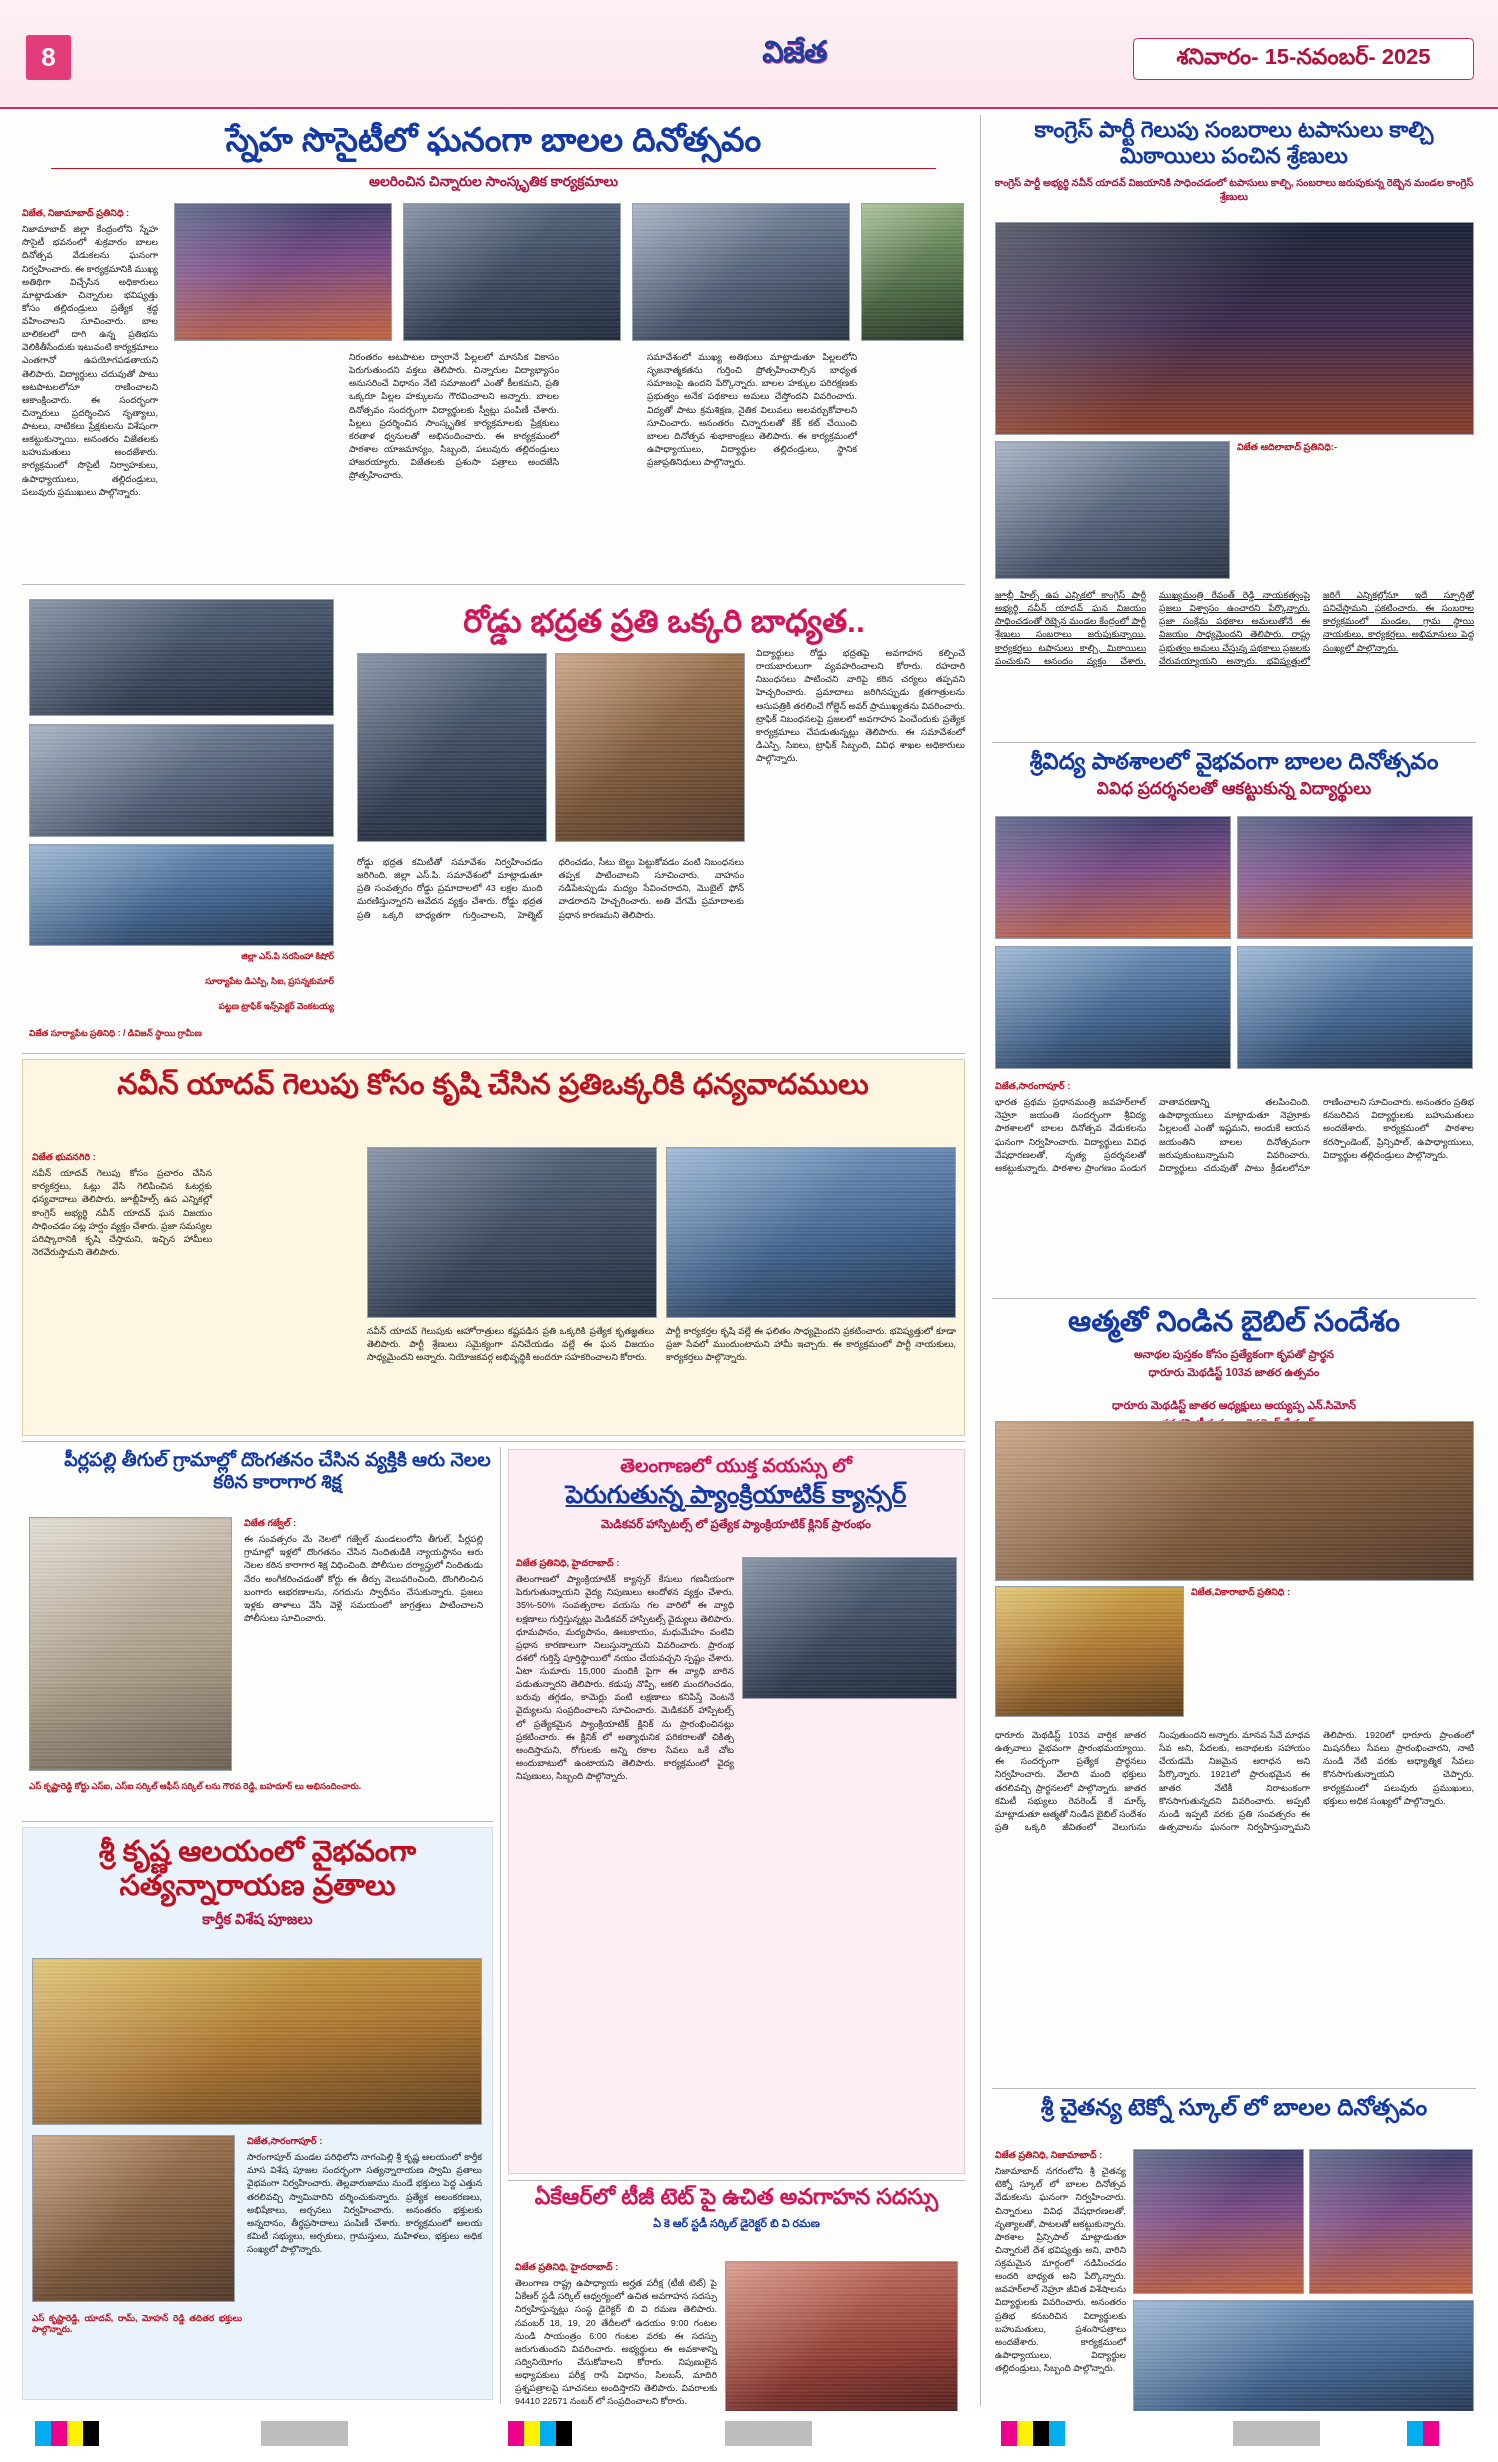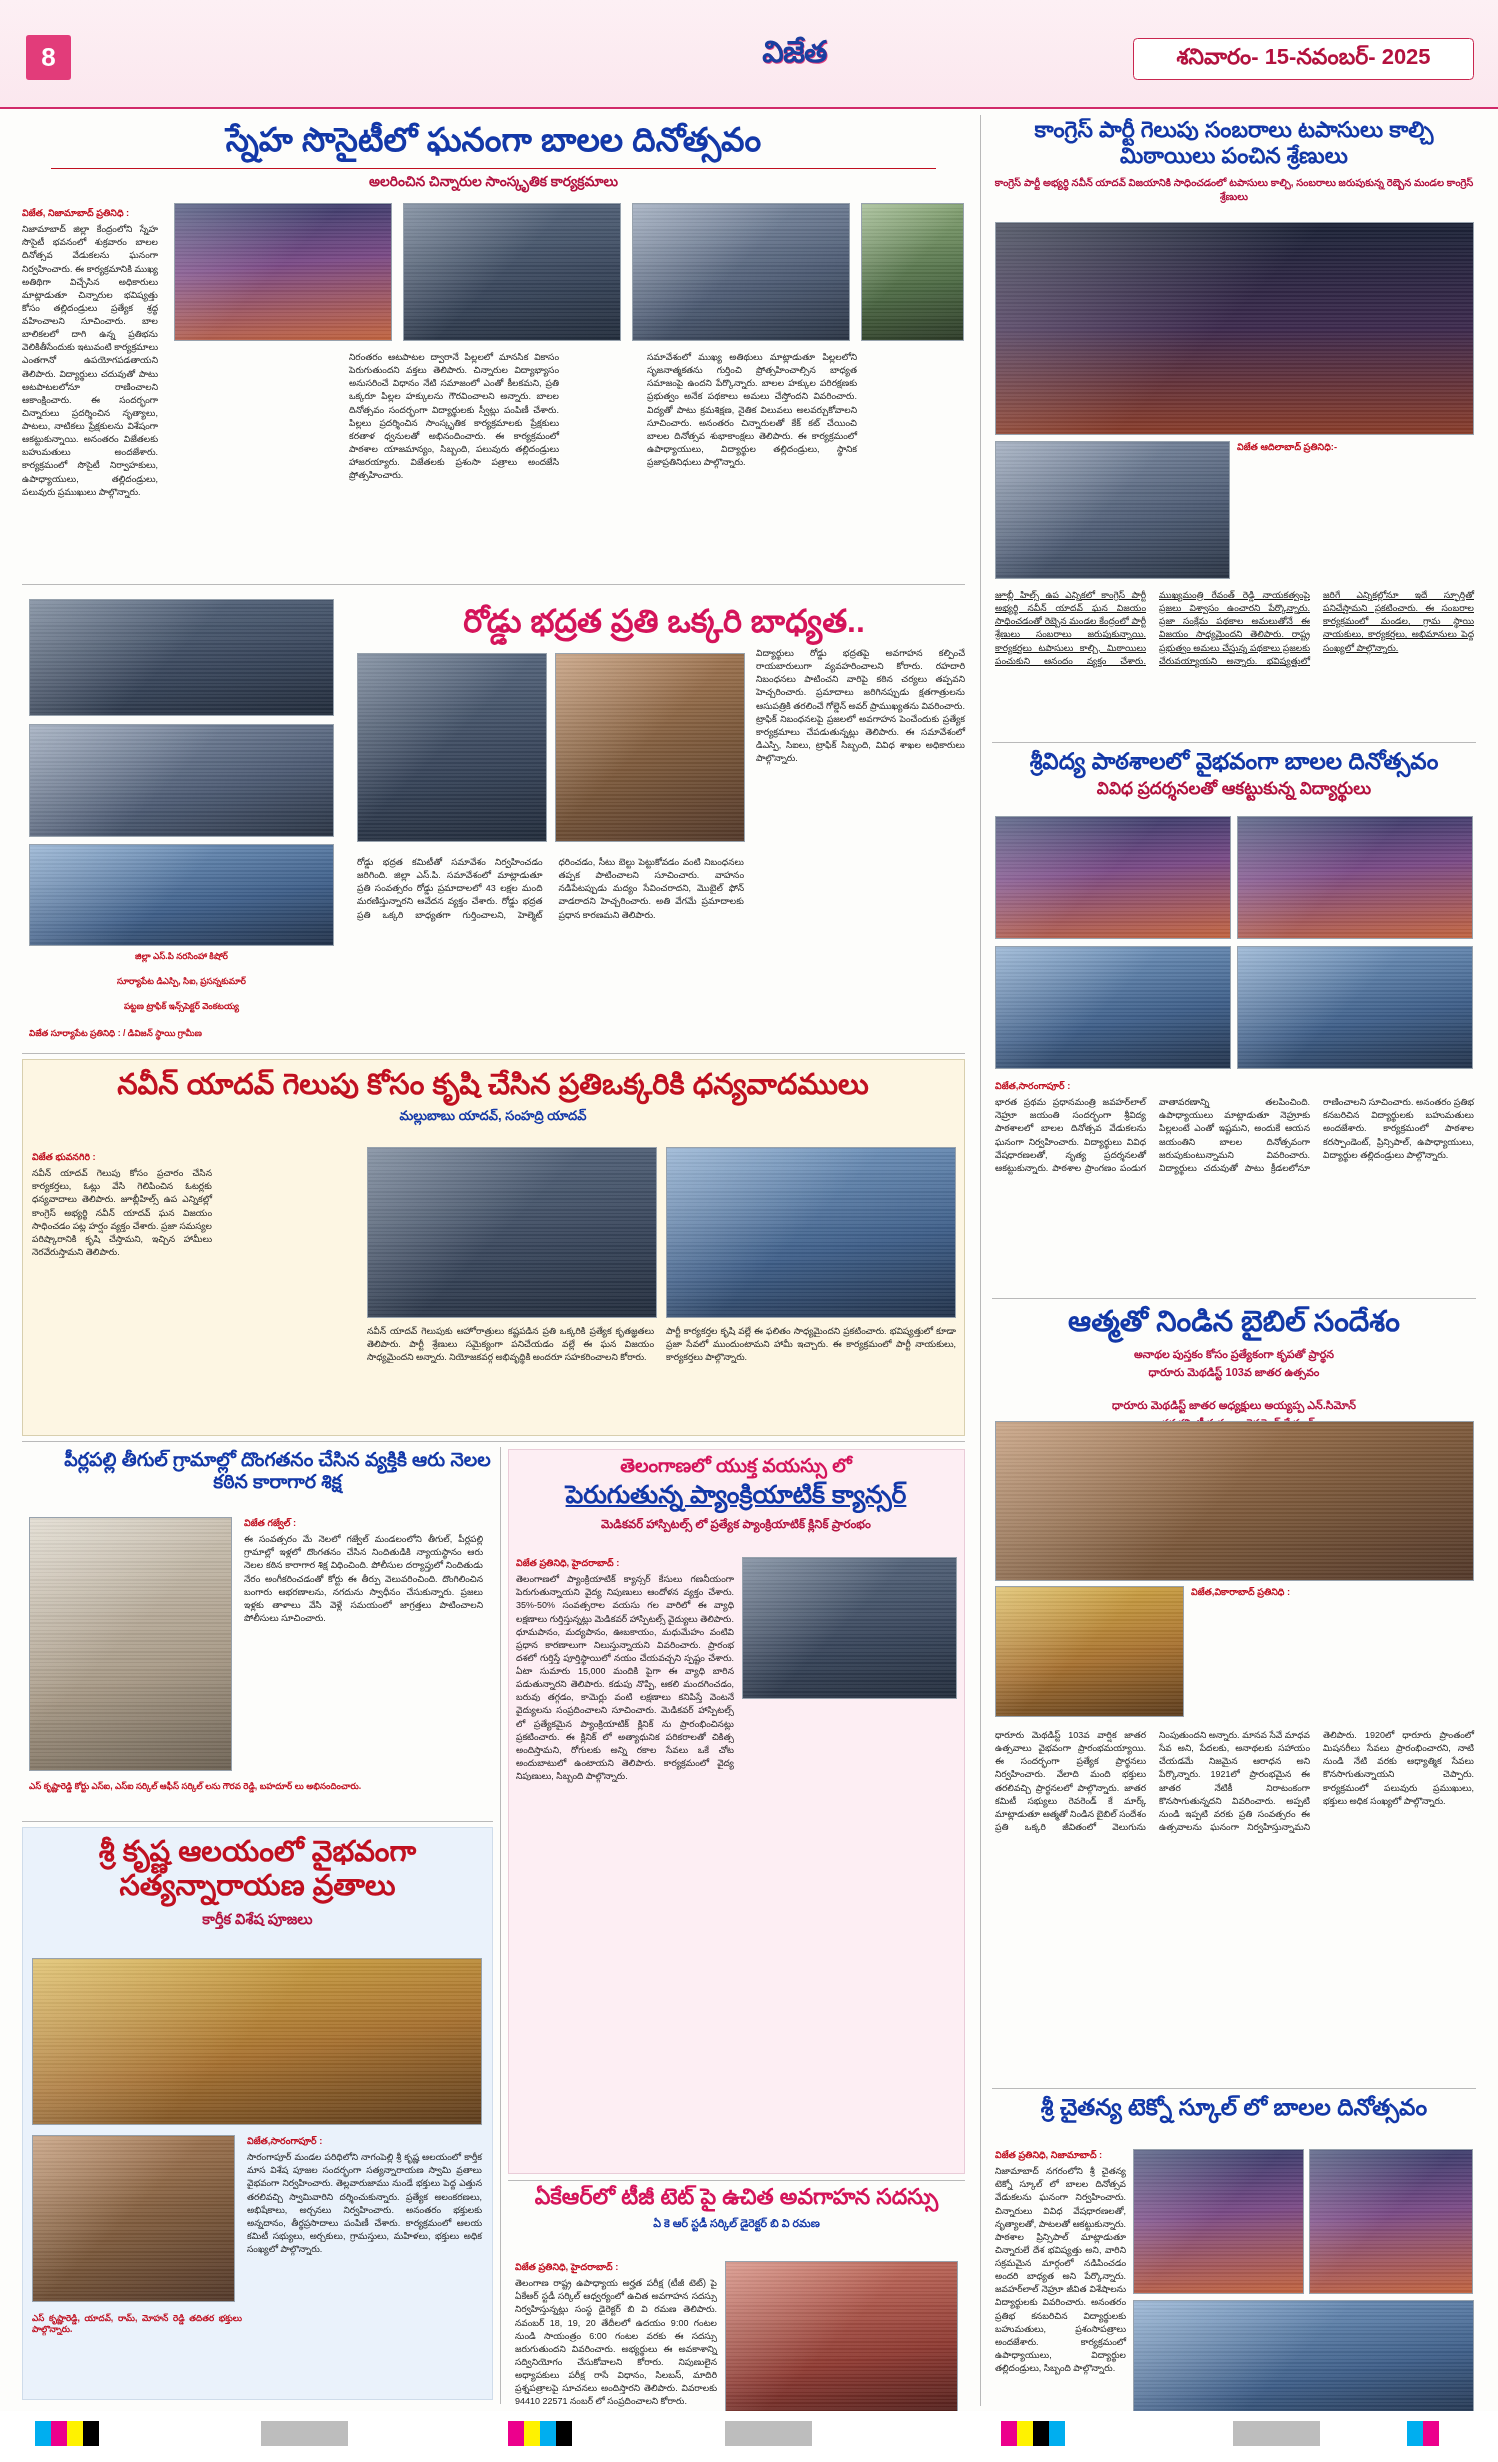--- a/index.html
+++ b/index.html
@@ -121,21 +121,21 @@
     height: 0; border-top: 1.5px solid #c01020;
   }
   .box {
     position: absolute;
   }
   .tint-blue { background: #eaf2fb; }
   .tint-pink { background: #fdeef3; }
   .tint-yellow { background: #fdf6e3; }
 
   .cap {
-    font-size: 8.7px; color: #c01020; text-align: center; font-weight: bold; line-height:1.3;
+    font-size: 8.7px; color: #c01020; text-align: right; font-weight: bold; line-height:1.3;
   }
 
   
   .colorbar { position: absolute; bottom: 0; left: 0; width: 1499px; height: 51px; background:#fff; }
   .swatchgroup { position:absolute; top: 10px; height: 25px; display:flex; }
   .swatchgroup div { width: 16px; height: 25px; }
   .graybar { position:absolute; top:10px; height:25px; width:87px; background:#bdbdbd; }
 </style>
 </head>
 <body>
@@ -198,21 +198,20 @@
   </div>
   <div class="box" style="left:357px; top:856px; width:387px; height:203px;">
     <div class="body-text" style="column-count:2; column-gap:16px;">రోడ్డు భద్రత కమిటీతో సమావేశం నిర్వహించడం జరిగింది. జిల్లా ఎస్.పి. సమావేశంలో మాట్లాడుతూ ప్రతి సంవత్సరం రోడ్డు ప్రమాదాలలో 43 లక్షల మంది మరణిస్తున్నారని ఆవేదన వ్యక్తం చేశారు. రోడ్డు భద్రత ప్రతి ఒక్కరి బాధ్యతగా గుర్తించాలని, హెల్మెట్ ధరించడం, సీటు బెల్టు పెట్టుకోవడం వంటి నిబంధనలు తప్పక పాటించాలని సూచించారు. వాహనం నడిపేటప్పుడు మద్యం సేవించరాదని, మొబైల్ ఫోన్ వాడరాదని హెచ్చరించారు. అతి వేగమే ప్రమాదాలకు ప్రధాన కారణమని తెలిపారు.</div>
   </div>
 
   <div class="rule-h" style="left:22px; top:1053px; width:943px;"></div>
 
   <div class="box tint-yellow" style="left:22px; top:1059px; width:943px; height:377px; border:0.7px solid #d8cfae;"></div>
   <div class="box" style="left:29px; top:1067px; width:928px;">
     <div class="hl red" style="font-size:29px;">నవీన్ యాదవ్ గెలుపు కోసం కృషి చేసిన ప్రతిఒక్కరికి ధన్యవాదములు</div>
-    <div class="sub blue" style="font-size:13px; margin-top:5.8px;">మల్లుబాబు యాదవ్, సంహద్రి యాదవ్</div>
   </div>
 
   <div class="box" style="left:32px; top:1151px; width:180px; height:276px;">
     <div class="byline">విజేత భువనగిరి :</div>
     <div class="body-text" style="margin-top:2.2px;">నవీన్ యాదవ్ గెలుపు కోసం ప్రచారం చేసిన కార్యకర్తలు, ఓట్లు వేసి గెలిపించిన ఓటర్లకు ధన్యవాదాలు తెలిపారు. జూబ్లీహిల్స్ ఉప ఎన్నికల్లో కాంగ్రెస్ అభ్యర్థి నవీన్ యాదవ్ ఘన విజయం సాధించడం పట్ల హర్షం వ్యక్తం చేశారు. ప్రజా సమస్యల పరిష్కారానికి కృషి చేస్తామని, ఇచ్చిన హామీలు నెరవేరుస్తామని తెలిపారు.</div>
   </div>
 
   <div class="photo ph-hall box" style="left:367px; top:1147px; width:290px; height:171px;"></div>
   <div class="photo ph-blue box" style="left:666px; top:1147px; width:290px; height:171px;"></div>
 

